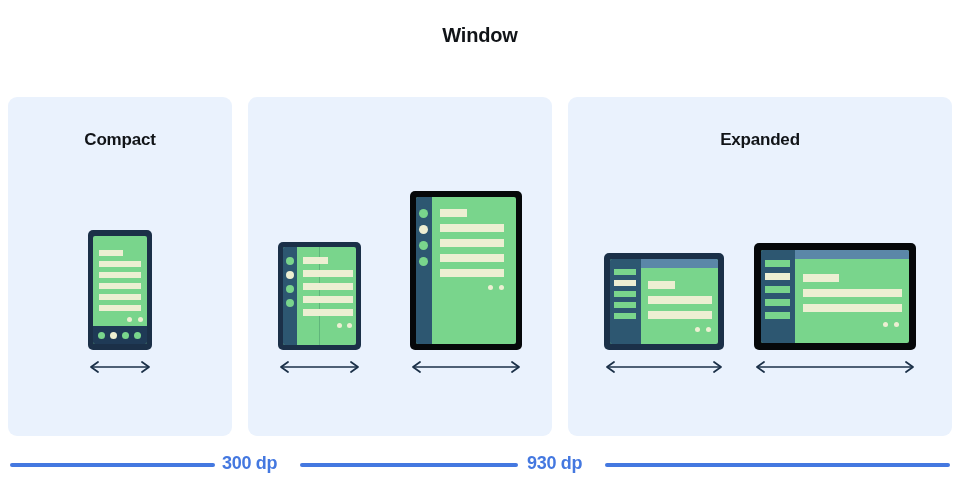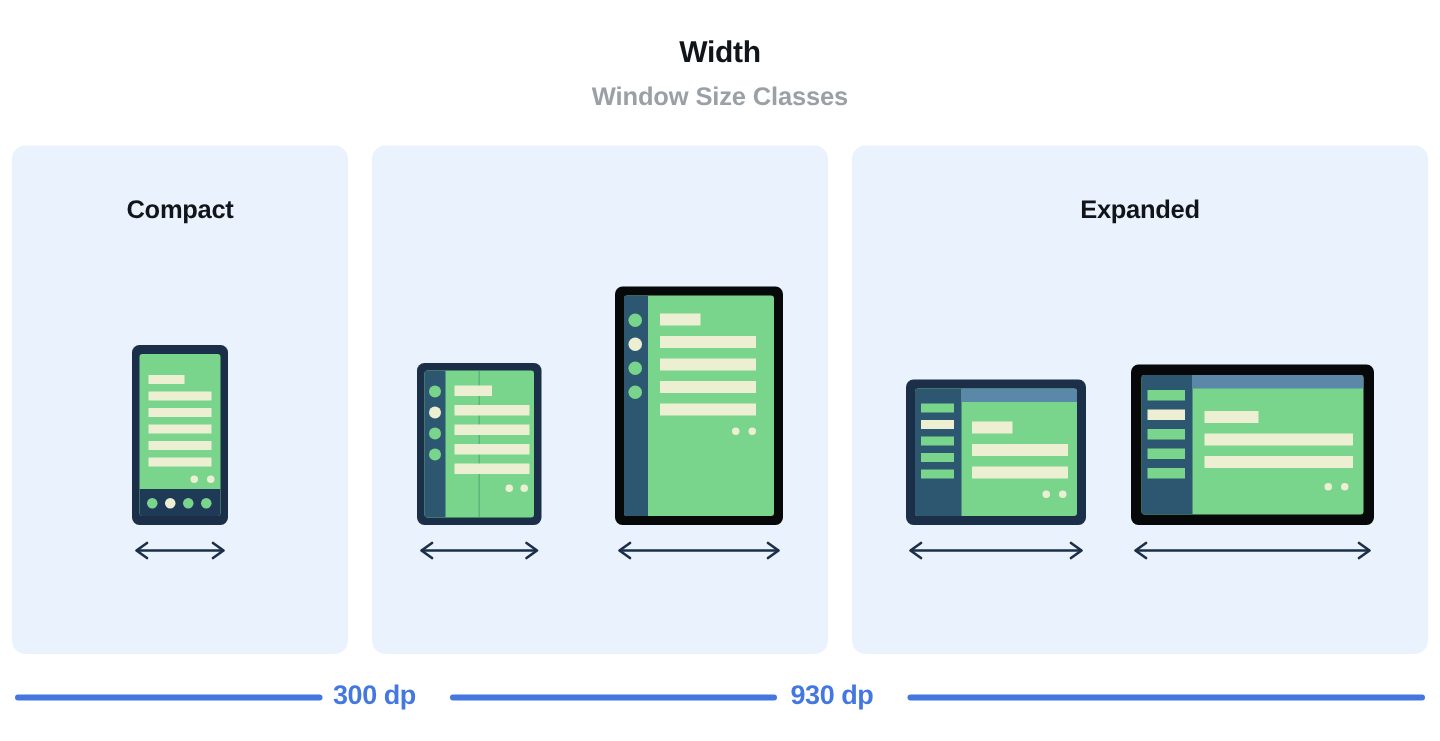--- a/index.html
+++ b/index.html
@@ -149,22 +149,21 @@
     color: #4478e0;
     letter-spacing: -0.3px;
     white-space: nowrap;
   }
 </style>
 </head>
 <body>
 
 <div id="root">
 
-  <div class="title">Width</div>
-  <div class="subtitle">Window Size Classes</div>
+  <div class="title">Window</div>
 
   <div class="panel" id="panel-compact">
     <div class="panel-heading">Compact</div>
 
     <div class="device" style="left:80px; top:133px; width:64px; height:120px;">
       <div class="frame navy"></div>
       <div class="screen" style="left:5px; top:6px; right:5px; bottom:6px; border-radius:2px;">
         <div class="navbar" style="height:18px;">
           <div class="dot" style="left:5px;  top:6px; width:7px; height:7px;"></div>
           <div class="dot cream" style="left:17px; top:6px; width:7px; height:7px;"></div>

